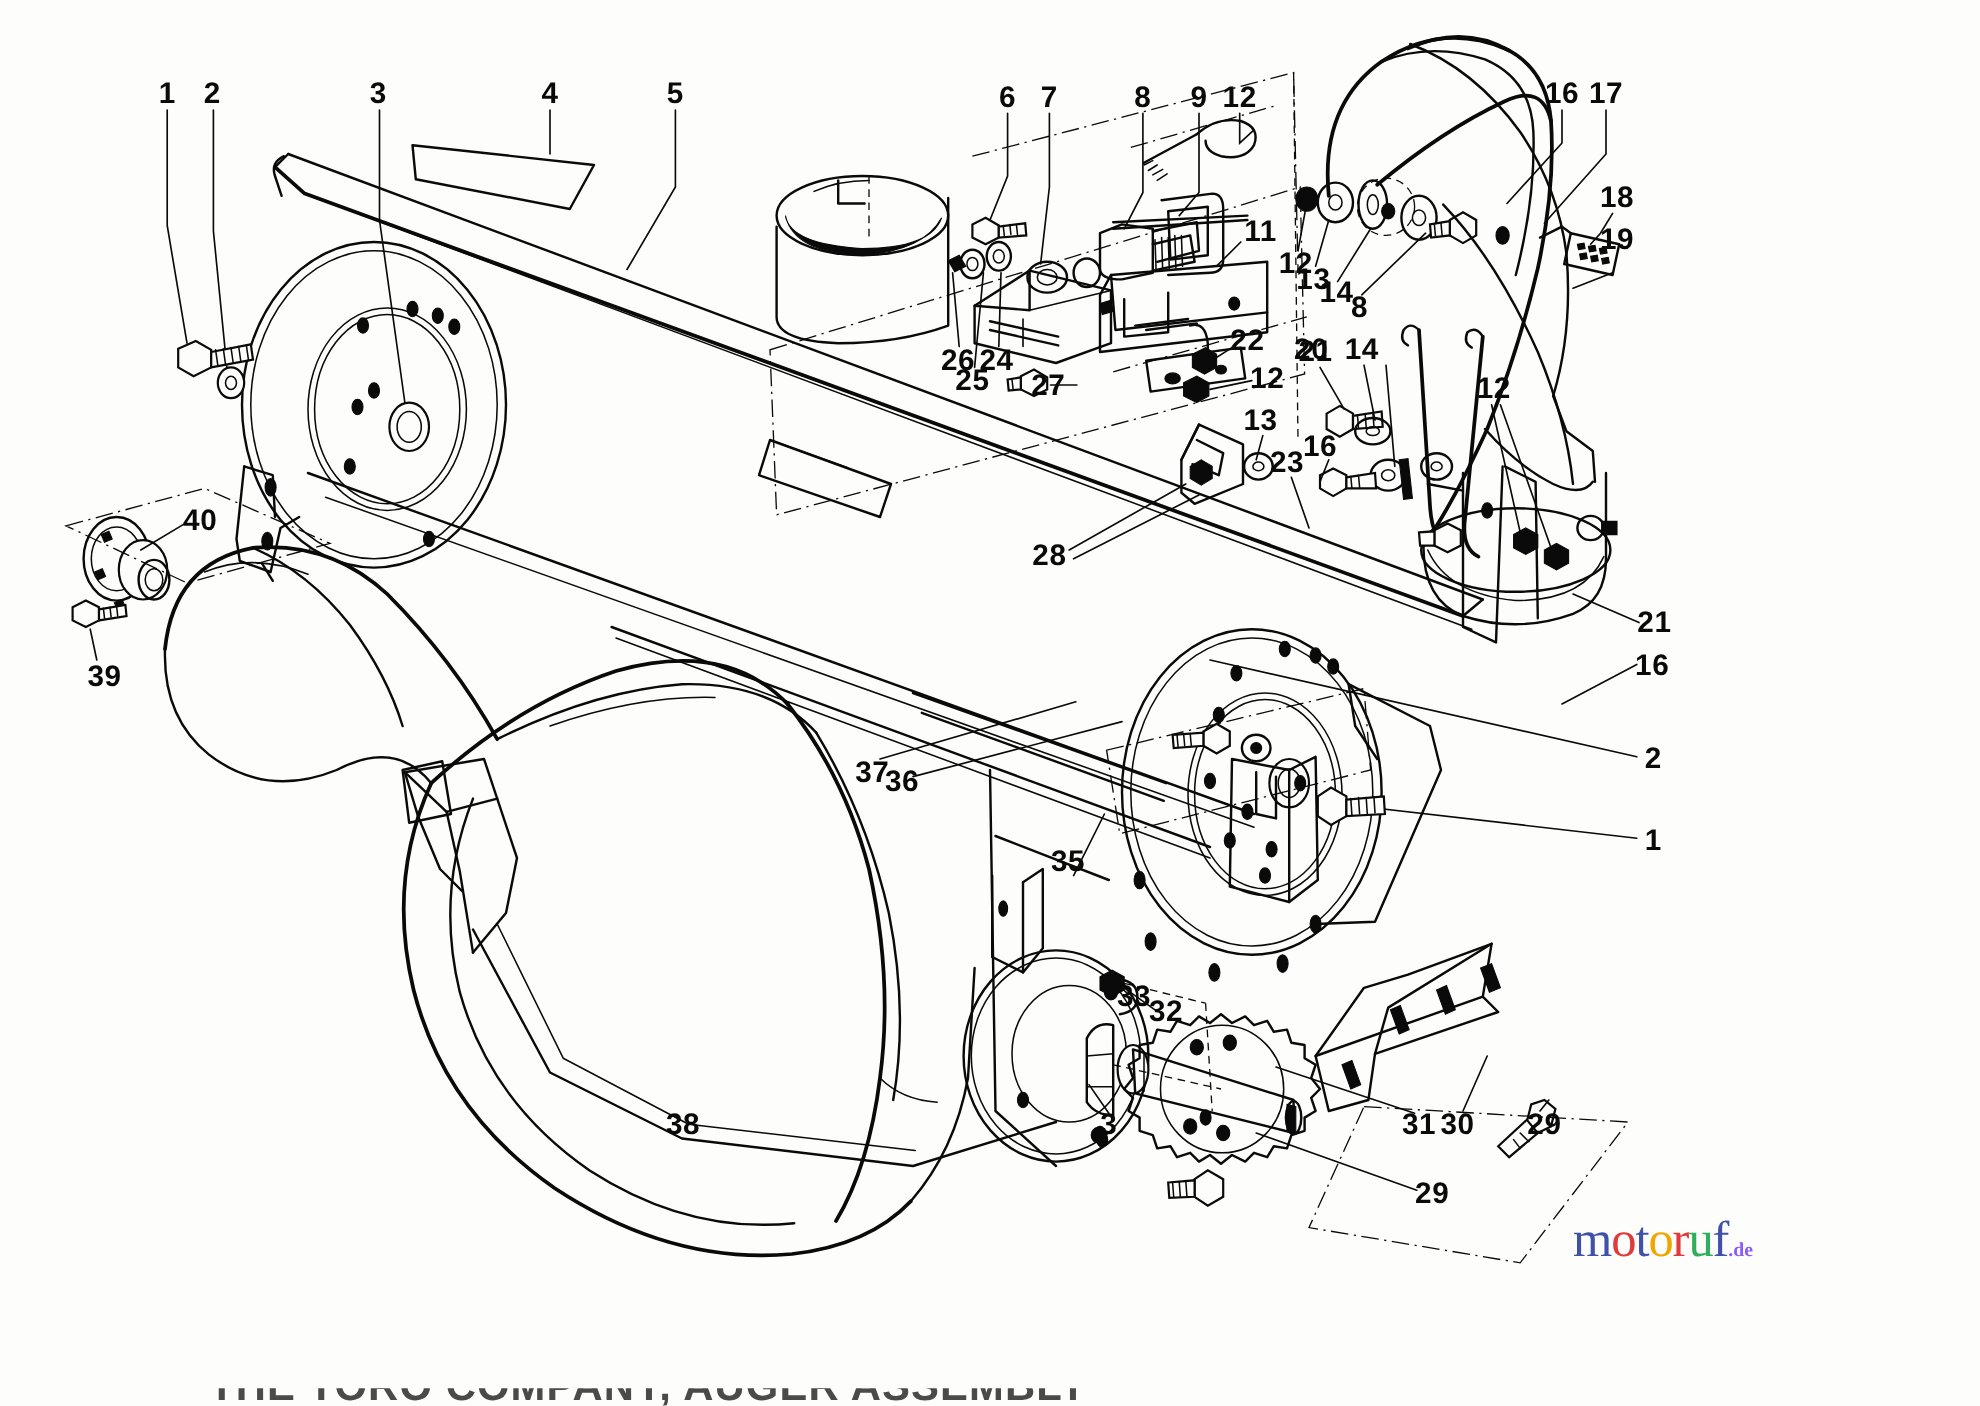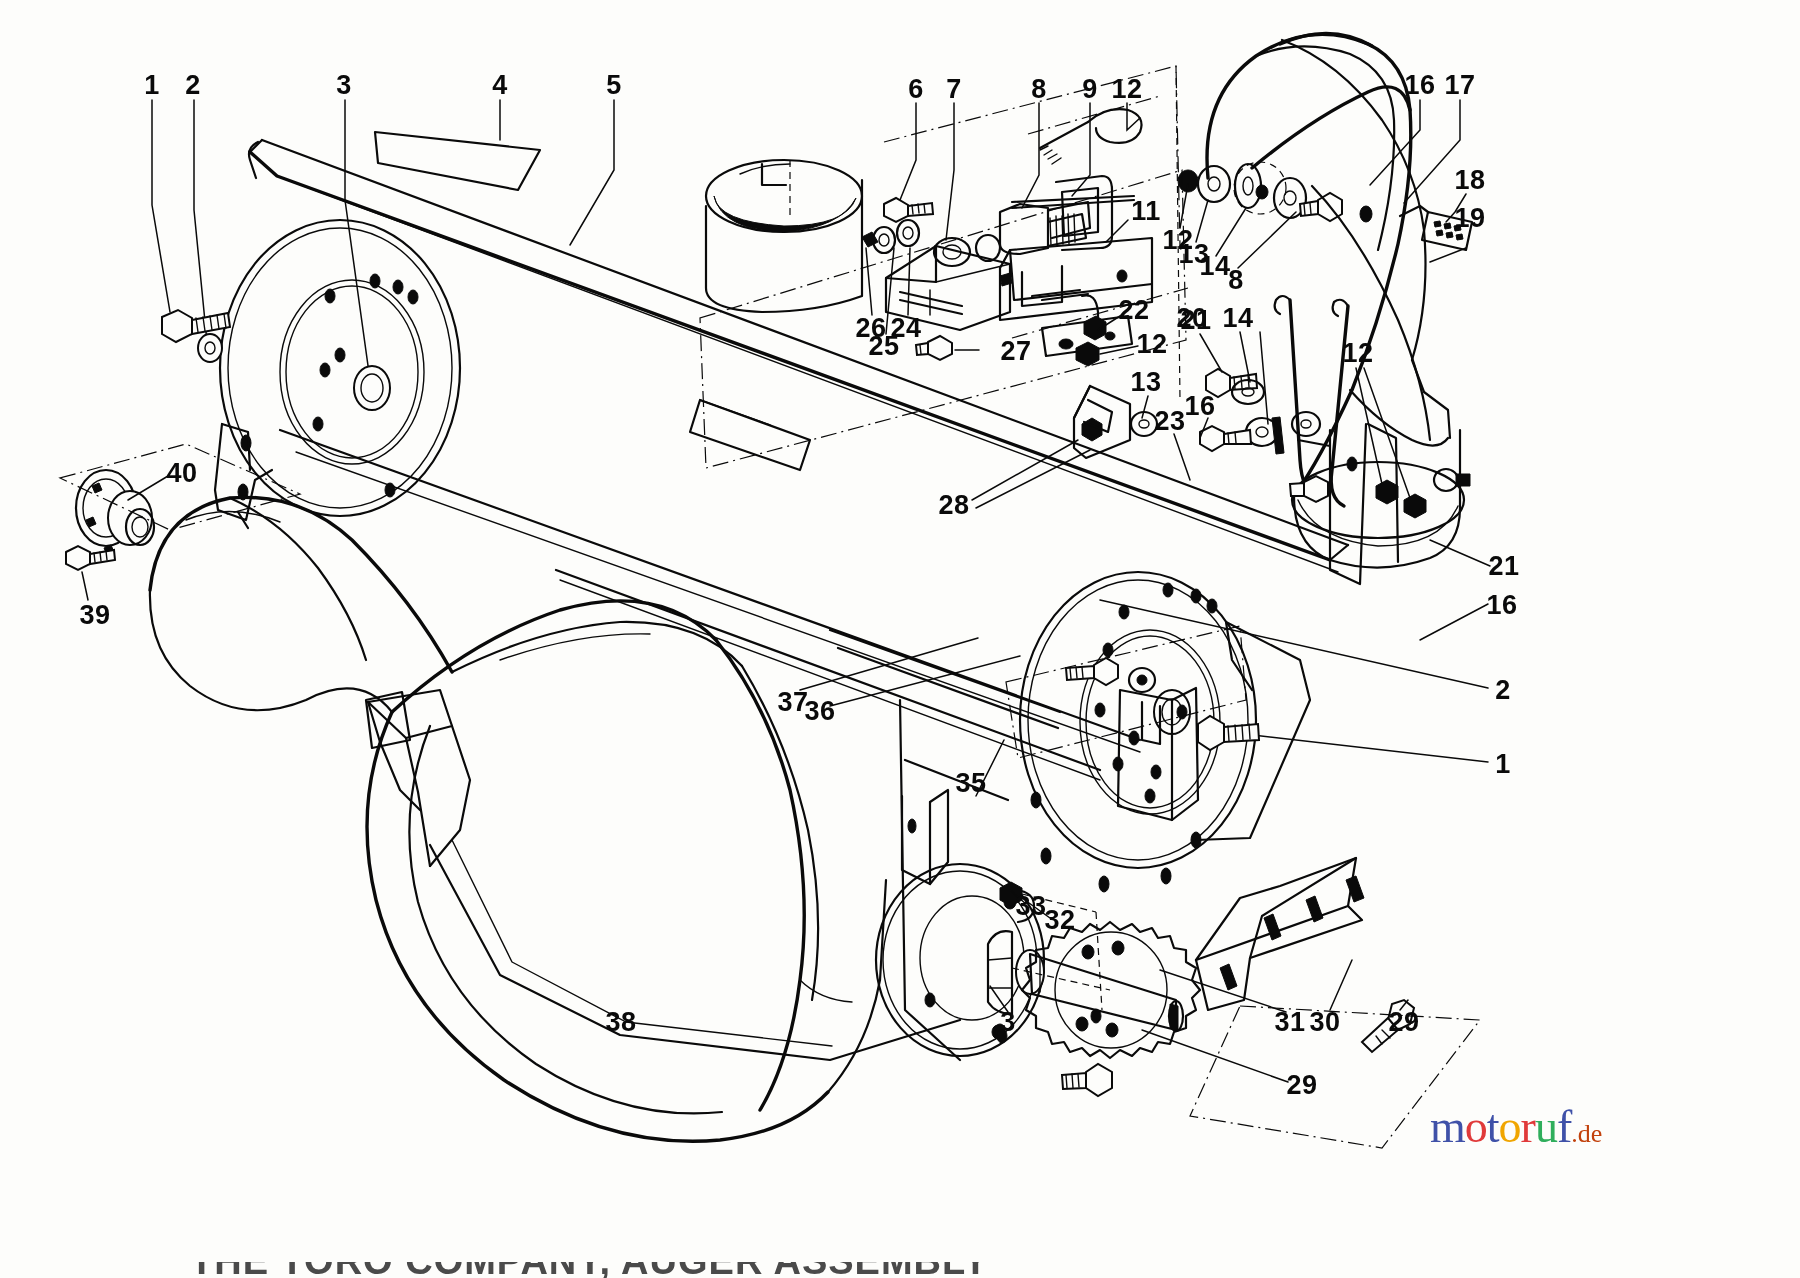--- a/index.html
+++ b/index.html
@@ -29,21 +29,21 @@
     position:absolute;
     left:1430px; top:1100px;
     font-family:"Liberation Serif",serif;
     font-size:46px;
     font-weight:normal;
     letter-spacing:-1px;
     white-space:nowrap;
     user-select:none;
   }
   #watermark span{display:inline-block;}
-  #watermark .suffix{font-size:26px;color:#c2410c;letter-spacing:0;}
+  #watermark .suffix{font-size:18px;color:#8b5cf6;letter-spacing:0;font-weight:bold;}
   
   #bottom-caption{
     position:absolute;
     left:0;
     top:1262px;
     width:1800px;
     height:16px;
     overflow:hidden;
   }
   #bottom-caption .cap-text{
@@ -534,21 +534,21 @@
   <div class="callout" style="left:1470px;top:180px">18</div>
   <div class="callout" style="left:1470px;top:218px">19</div>
   <div class="callout" style="left:1134px;top:310px">22</div>
   <div class="callout" style="left:1196px;top:320px">21</div>
   <div class="callout" style="left:1238px;top:318px">14</div>
   <div class="callout" style="left:1192px;top:318px">20</div>
   <div class="callout" style="left:1358px;top:353px">12</div>
   <div class="callout" style="left:871px;top:328px">26</div>
   <div class="callout" style="left:906px;top:328px">24</div>
   <div class="callout" style="left:884px;top:346px">25</div>
-  <div class="callout" style="left:1016px;top:351px">27</div>
+  <div class="callout" style="left:953px;top:351px">27</div>
   <div class="callout" style="left:1152px;top:344px">12</div>
   <div class="callout" style="left:1146px;top:382px">13</div>
   <div class="callout" style="left:1200px;top:406px">16</div>
   <div class="callout" style="left:1170px;top:421px">23</div>
   <div class="callout" style="left:954px;top:505px">28</div>
   <div class="callout" style="left:182px;top:473px">40</div>
   <div class="callout" style="left:95px;top:615px">39</div>
   <div class="callout" style="left:1504px;top:566px">21</div>
   <div class="callout" style="left:1502px;top:605px">16</div>
   <div class="callout" style="left:1503px;top:690px">2</div>

